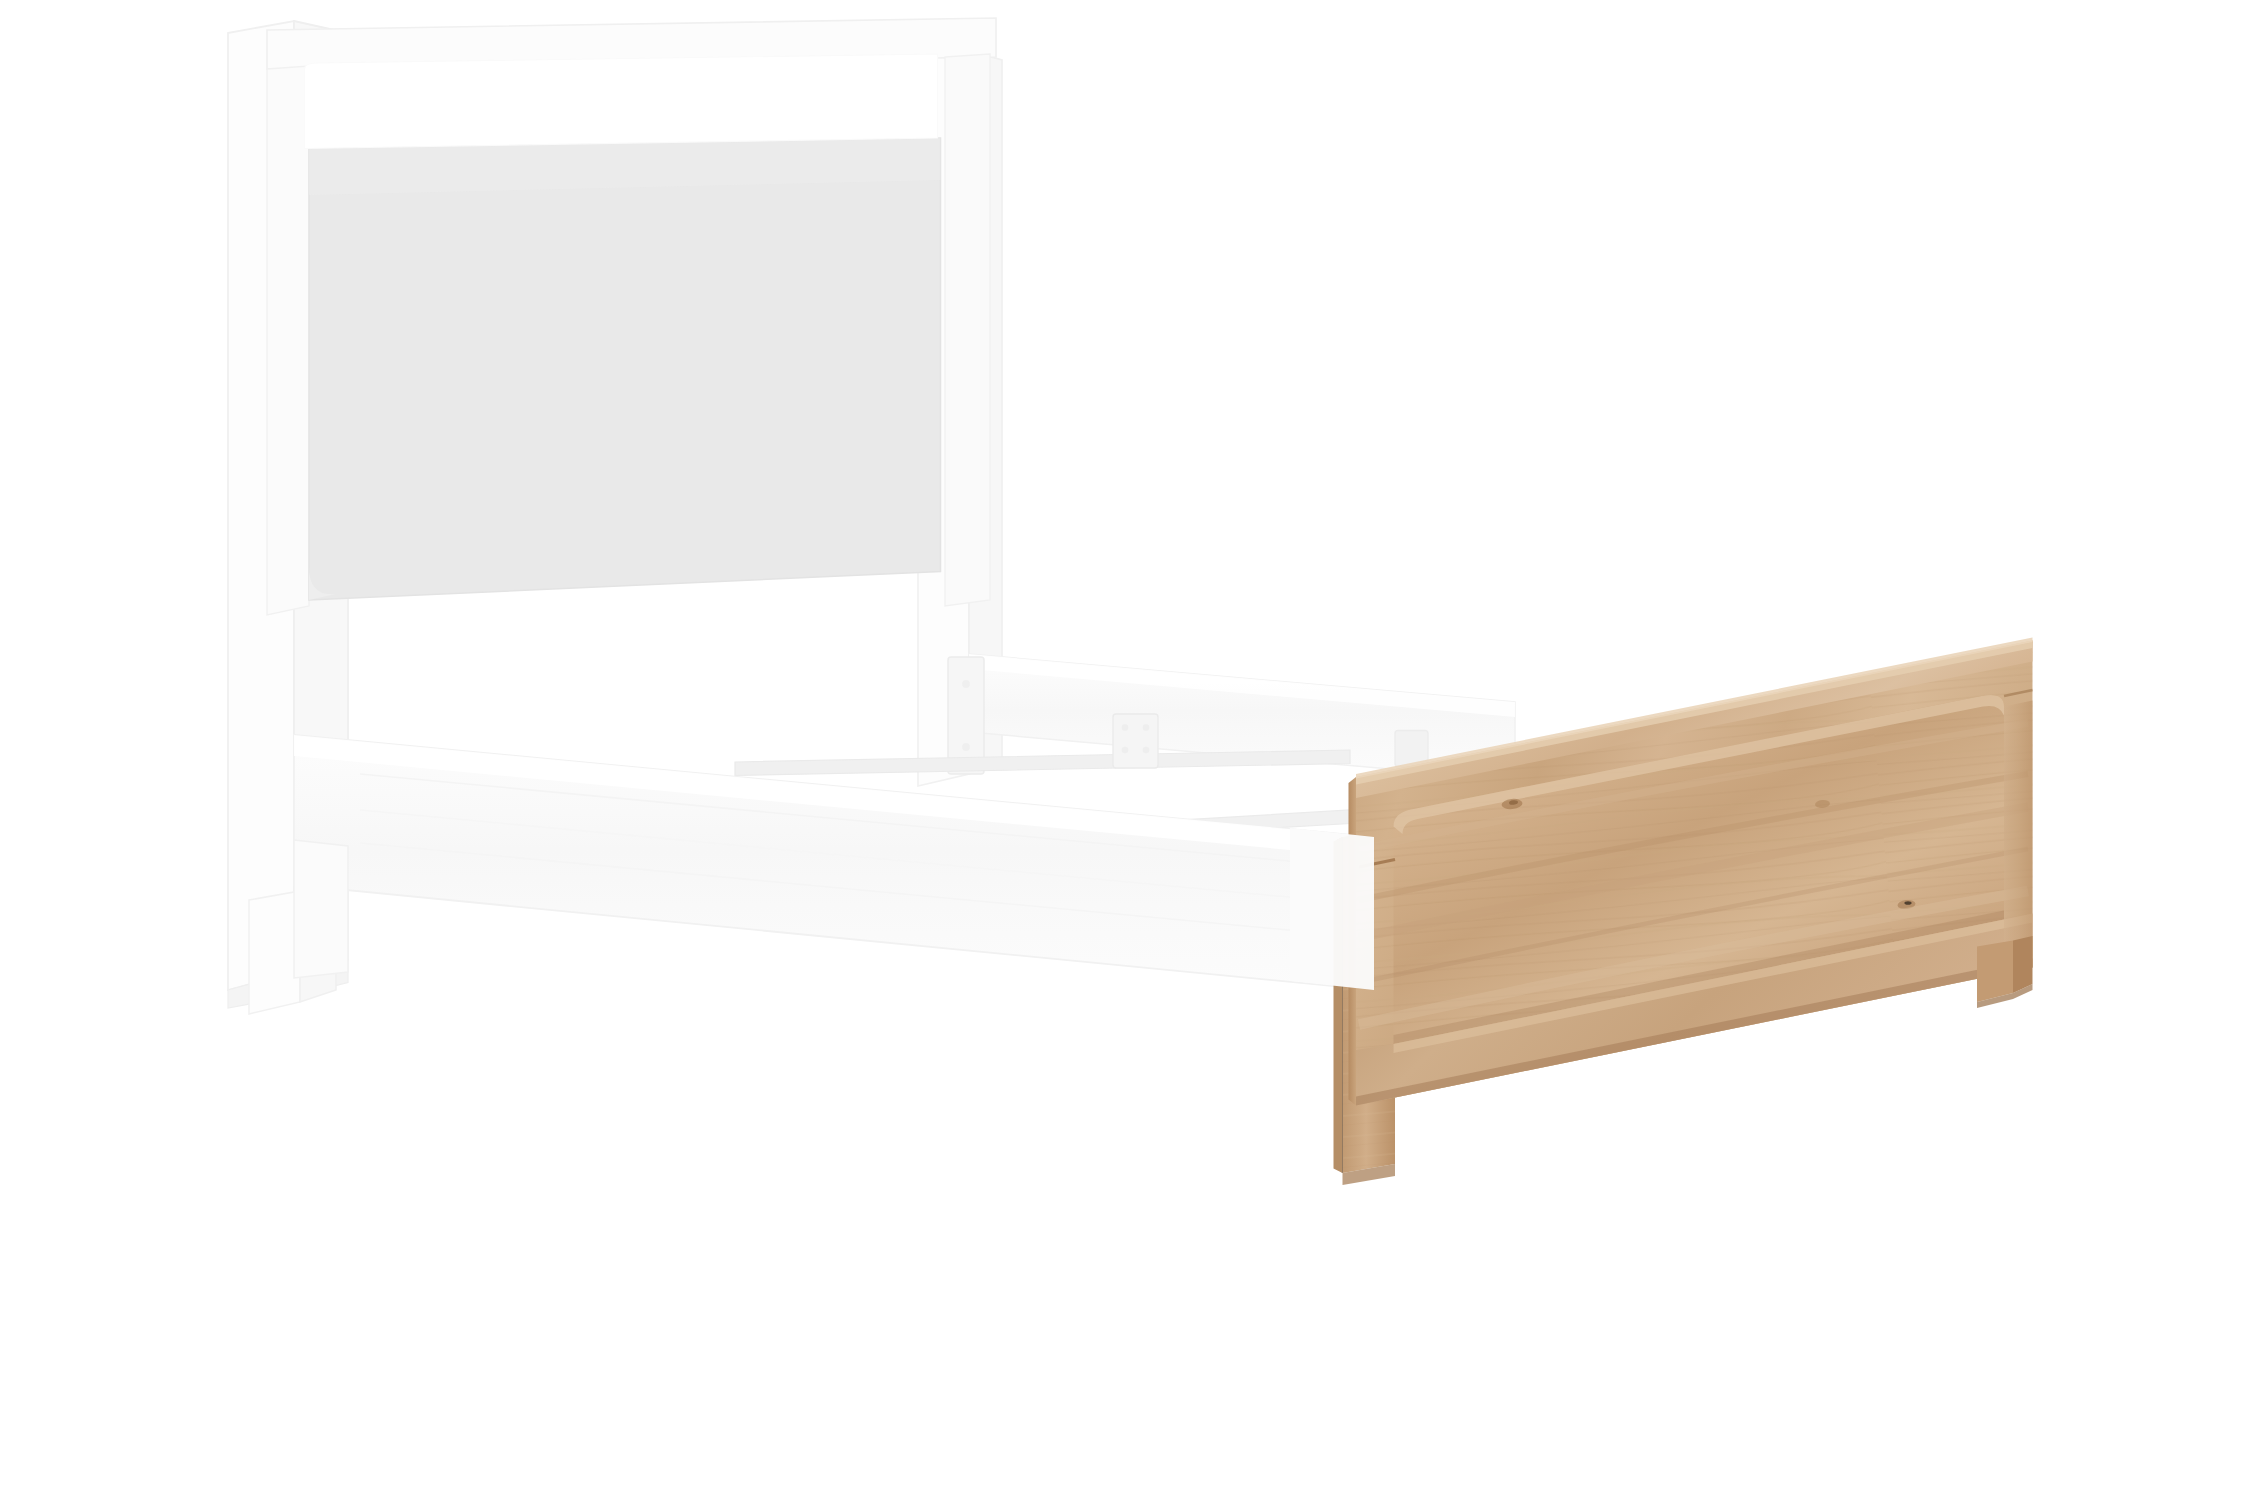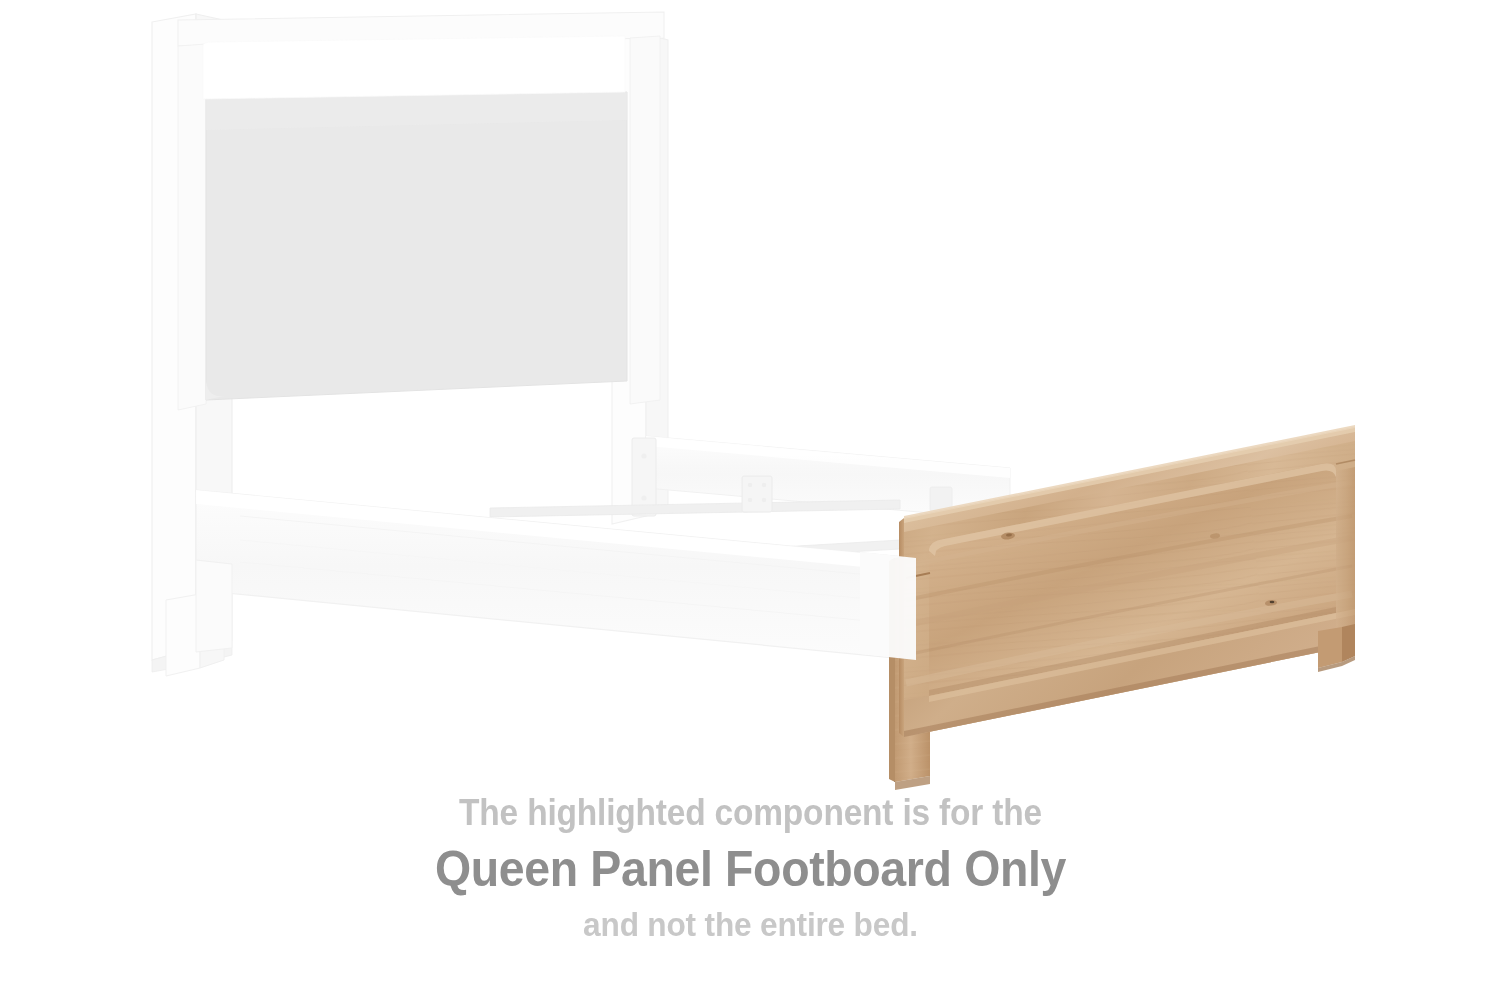--- a/index.html
+++ b/index.html
@@ -342,19 +342,14 @@
         <path d="M 904 516 L 1355 425 L 1355 428 L 904 519 Z" fill="#ead5ba" opacity="0.9"></path>
       </g>
     </g>
 
     <g>
       <path d="M 860 552 L 916 558 L 916 660 L 860 654 Z" fill="#fbfbfb" opacity="0.96"></path>
     </g>
 
   </svg>
 
-  <div id="caption-block">
-    <span class="cap-line" id="caption-line-1">The highlighted component is for the</span>
-    <span class="cap-line" id="caption-line-2">Queen Panel Footboard Only</span>
-    <span class="cap-line" id="caption-line-3">and not the entire bed.</span>
-  </div>
 
 </div>
 
 </body></html>

